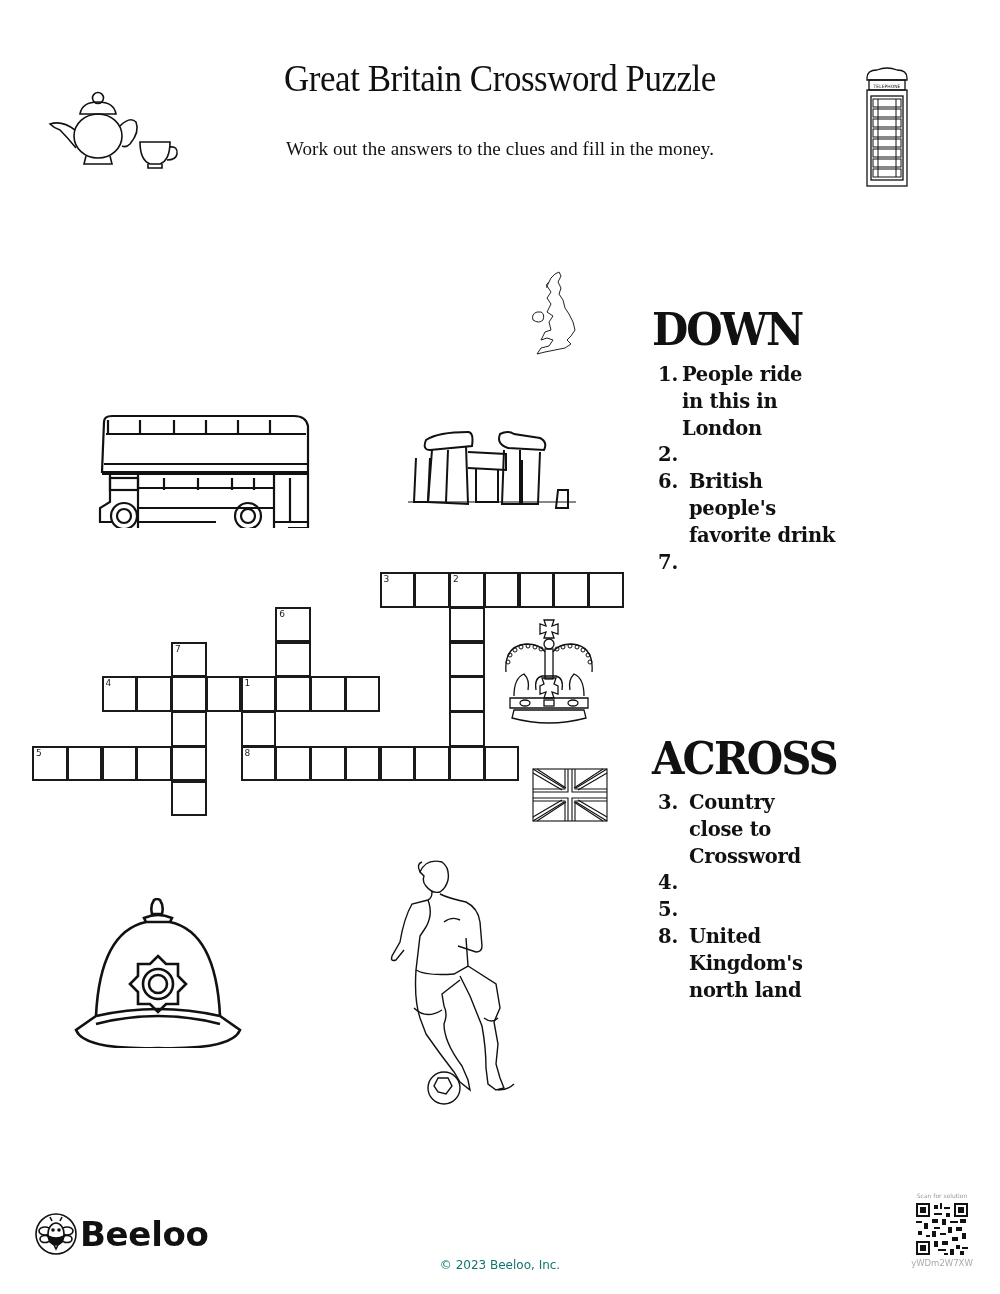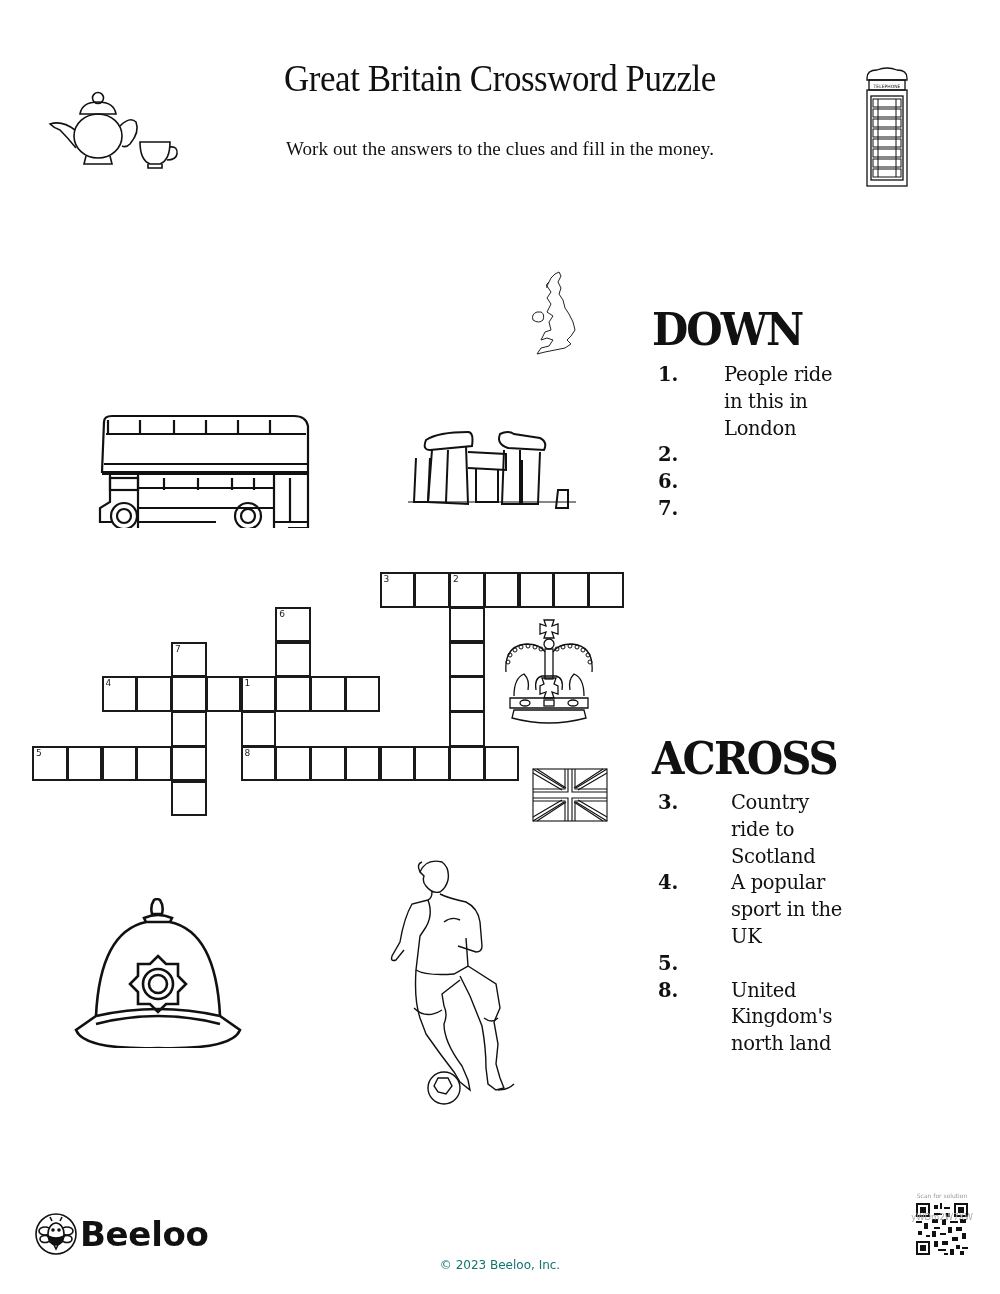--- a/index.html
+++ b/index.html
@@ -28,21 +28,21 @@
       font-family: "DejaVu Sans", sans-serif; font-size: 9px; color: #222; line-height: 11px;
     }
     .heading {
       font-family: "DejaVu Serif", "Liberation Serif", serif;
       font-size: 44px; font-weight: bold; letter-spacing: -2px; transform: scaleX(0.95); transform-origin: 0 0;
       color: #111; line-height: 48px;
     }
     .clue-list { font-family: "DejaVu Serif", "Liberation Serif", serif; font-size: 19.5px; line-height: 26.8px; color: #111; }
     .clue { display: flex; }
     .clue-num { width: 24px; flex: none; font-weight: bold; text-align: left; }
-    .clue-text { width: 168px; font-weight: normal; letter-spacing: -0.3px; margin-left: 42px; }
+    .clue-text { width: 168px; font-weight: bold; letter-spacing: -0.3px; }
     .footer-copy {
       left: 0; width: 1000px; top: 1258px; text-align: center;
       font-family: "DejaVu Sans", sans-serif; font-size: 12px; color: #0f766e;
     }
     .brand {
       left: 80px; top: 1214px; font-family: "DejaVu Sans", sans-serif; font-weight: bold;
       font-size: 34px; color: #111; letter-spacing: -0.3px;
     }
     .qr-caption { font-family: "DejaVu Sans", sans-serif; font-size: 6px; color: #999; text-align: center; }
     .qr-code-text { font-family: "DejaVu Sans", sans-serif; font-size: 8.5px; color: #aaa; text-align: center; }
@@ -262,35 +262,35 @@
 <div class="abs clue-list" style="left:658px;top:362px">
   <div class="clue">
     <span class="clue-num">1.</span>
     <span class="clue-text" style="width:128px">People ride in this in London</span>
   </div>
   <div class="clue">
     <span class="clue-num" style="width:31px">2.</span>
   </div>
   <div class="clue">
     <span class="clue-num" style="width:31px">6.</span>
+    <span class="clue-text" style="width:150px">British people's favorite drink</span>
   </div>
   <div class="clue">
     <span class="clue-num" style="width:31px">7.</span>
   </div>
 </div>
 
 <div class="abs heading" style="left:652px;top:735px">ACROSS</div>
 <div class="abs clue-list" style="left:658px;top:790px">
   <div class="clue">
     <span class="clue-num" style="width:31px">3.</span>
-    <span class="clue-text" style="width:110px">Country ride to Scotland</span>
+    <span class="clue-text" style="width:110px">Country close to Crossword</span>
   </div>
   <div class="clue">
     <span class="clue-num" style="width:31px">4.</span>
-    <span class="clue-text" style="width:132px">A popular sport in the UK</span>
   </div>
   <div class="clue">
     <span class="clue-num" style="width:31px">5.</span>
   </div>
   <div class="clue">
     <span class="clue-num" style="width:31px">8.</span>
     <span class="clue-text" style="width:120px">United Kingdom's north land</span>
   </div>
 </div>
 
@@ -350,13 +350,13 @@
     <rect x="9" y="19" width="2" height="3"></rect>
       <rect x="13" y="19" width="3" height="2"></rect>
       <rect x="20" y="21" width="2" height="2"></rect>
       <rect x="23" y="22" width="3" height="1"></rect>
     <rect x="11" y="23" width="4" height="1"></rect>
       <rect x="17" y="23" width="2" height="3"></rect>
       <rect x="22" y="24" width="2" height="2"></rect>
       <rect x="14" y="25" width="2" height="1"></rect>
   </g>
 </svg>
-<div class="abs qr-code-text" style="left:905px;top:1212px;width:74px">yWDm2W7XW</div>
+<div class="abs qr-code-text" style="left:905px;top:1258px;width:74px">yWDm2W7XW</div>
 
 </body></html>

